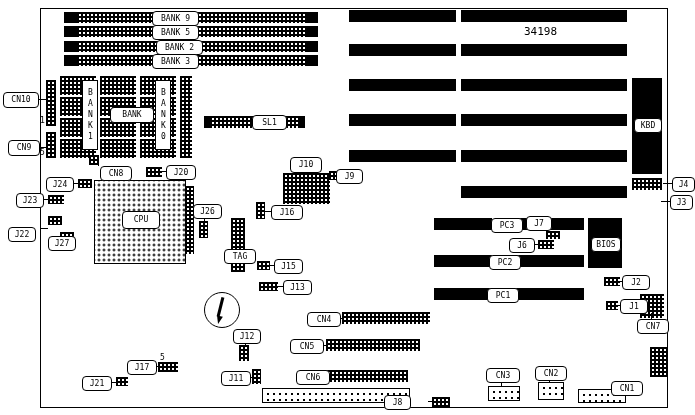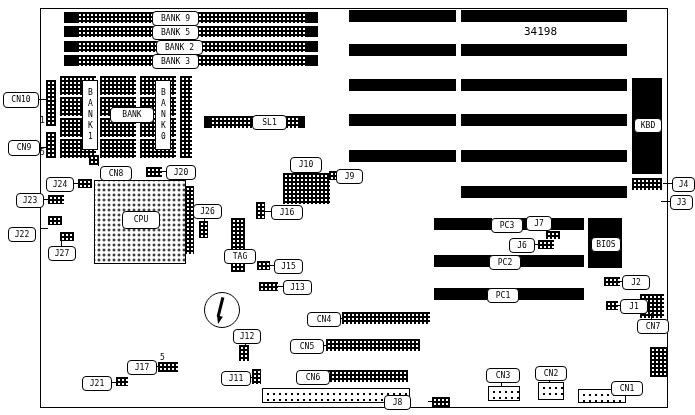--- a/index.html
+++ b/index.html
@@ -206,17 +206,17 @@
 
   <div class="lbl" style="left:46px;top:177px;width:26px;height:13px">J24</div>
   <div class="dot" style="left:78px;top:179px;width:14px;height:9px"></div>
   <div class="leader" style="left:72px;top:183px;width:6px;height:1px"></div>
   <div class="lbl" style="left:16px;top:193px;width:26px;height:13px">J23</div>
   <div class="dot" style="left:48px;top:195px;width:16px;height:9px"></div>
   <div class="leader" style="left:42px;top:199px;width:6px;height:1px"></div>
   <div class="lbl" style="left:8px;top:227px;width:26px;height:13px">J22</div>
   <div class="dot" style="left:48px;top:216px;width:14px;height:9px"></div>
   <div class="leader" style="left:40px;top:228px;width:8px;height:1px"></div>
-  <div class="lbl" style="left:48px;top:246px;width:26px;height:13px">J27</div>
+  <div class="lbl" style="left:48px;top:236px;width:26px;height:13px">J27</div>
   <div class="dot" style="left:60px;top:232px;width:14px;height:9px"></div>
   <div class="leader" style="left:61px;top:241px;width:1px;height:5px"></div>
 
 </div>
 
 </body></html>

